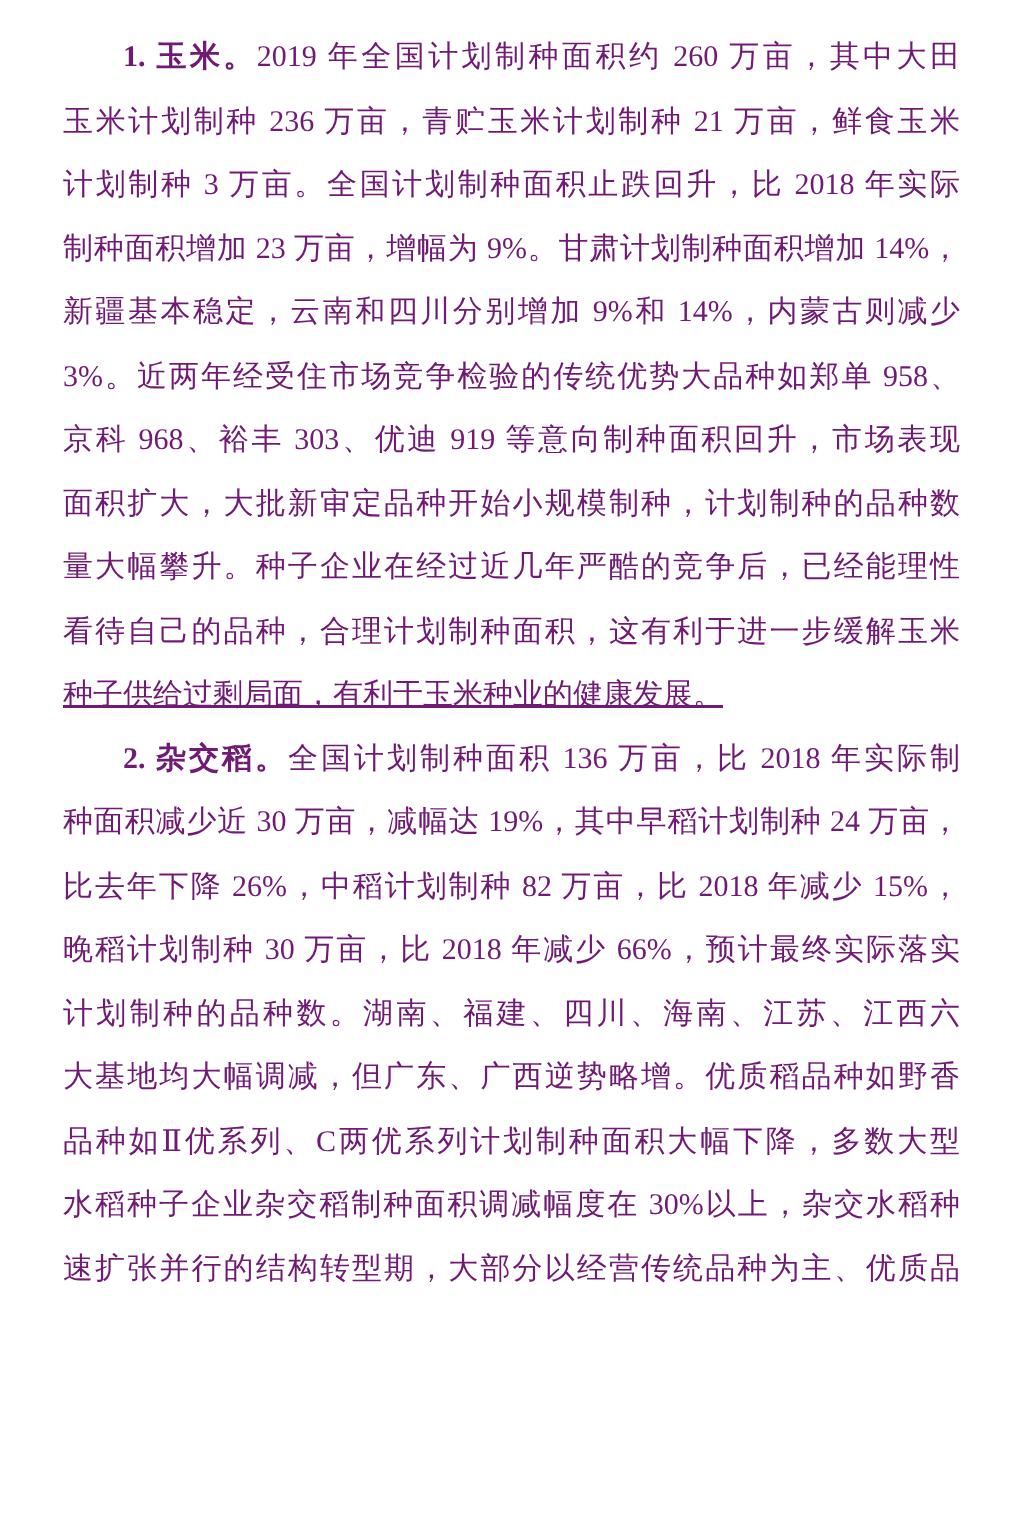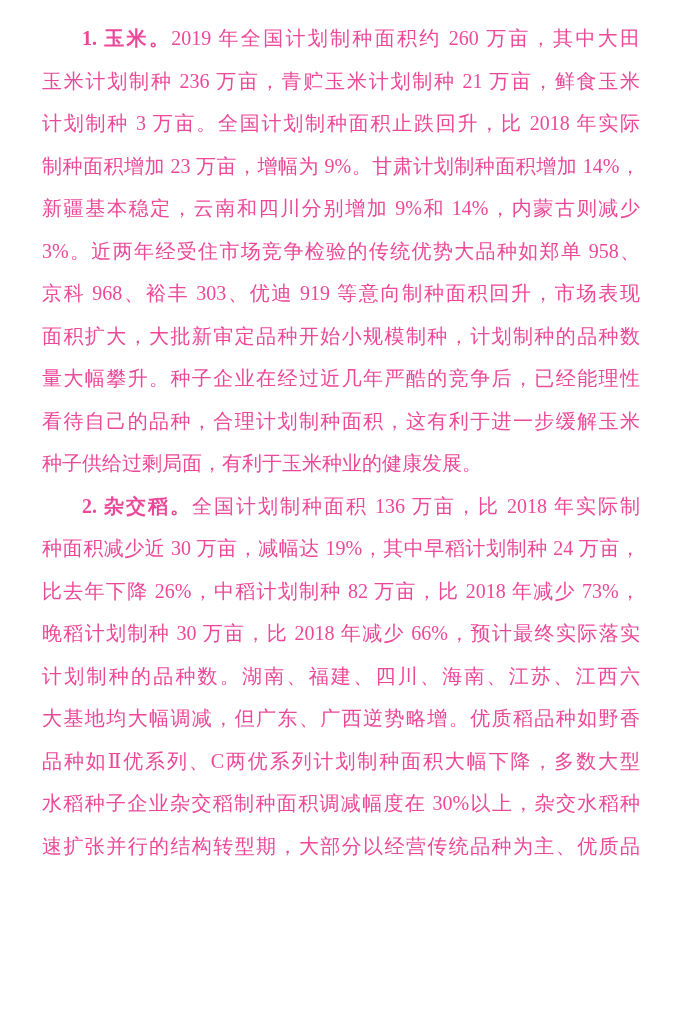--- a/index.html
+++ b/index.html
@@ -9,39 +9,40 @@
     background: #ffffff;
   }
   .page {
     position: relative;
     width: 680px;
     height: 944px;
     background: #ffffff;
     padding: 17px 40px 0 42px;
     overflow: hidden;
     font-family: "Liberation Serif", "DejaVu Serif", serif;
-    color: #ec4899;
+    color: #701a75;
   }
   .doc-body {
     width: 100%;
   }
   .line {
     font-size: 20px;
     line-height: 42.5px;
     height: 42.5px;
     text-align: justify;
     text-align-last: justify;
     overflow: hidden;
     white-space: normal;
   }
   .line.first {
     text-indent: 2em;
   }
   .line.para-end {
     text-align-last: left;
+    text-decoration: underline;
   }
   .heading {
     font-weight: bold;
   }
 </style>
 </head>
 <body>
 
 <div class="page">
   <div class="doc-body" id="doc-body">
@@ -51,21 +52,21 @@
       <div class="line"><span>制种面积增加 23 万亩，增幅为 9%。甘肃计划制种面积增加 14%，</span></div>
       <div class="line"><span>新疆基本稳定，云南和四川分别增加 9%和 14%，内蒙古则减少</span></div>
       <div class="line"><span>3%。近两年经受住市场竞争检验的传统优势大品种如郑单 958、</span></div>
       <div class="line"><span>京科 968、裕丰 303、优迪 919 等意向制种面积回升，市场表现</span></div>
       <div class="line"><span>面积扩大，大批新审定品种开始小规模制种，计划制种的品种数</span></div>
       <div class="line"><span>量大幅攀升。种子企业在经过近几年严酷的竞争后，已经能理性</span></div>
       <div class="line"><span>看待自己的品种，合理计划制种面积，这有利于进一步缓解玉米</span></div>
       <div class="line para-end"><span>种子供给过剩局面，有利于玉米种业的健康发展。</span></div>
       <div class="line first"><span class="heading">2. 杂交稻。</span><span>全国计划制种面积 136 万亩，比 2018 年实际制</span></div>
       <div class="line"><span>种面积减少近 30 万亩，减幅达 19%，其中早稻计划制种 24 万亩，</span></div>
-      <div class="line"><span>比去年下降 26%，中稻计划制种 82 万亩，比 2018 年减少 73%，</span></div>
+      <div class="line"><span>比去年下降 26%，中稻计划制种 82 万亩，比 2018 年减少 15%，</span></div>
       <div class="line"><span>晚稻计划制种 30 万亩，比 2018 年减少 66%，预计最终实际落实</span></div>
       <div class="line"><span>计划制种的品种数。湖南、福建、四川、海南、江苏、江西六</span></div>
       <div class="line"><span>大基地均大幅调减，但广东、广西逆势略增。优质稻品种如野香</span></div>
       <div class="line"><span>品种如Ⅱ优系列、C两优系列计划制种面积大幅下降，多数大型</span></div>
       <div class="line"><span>水稻种子企业杂交稻制种面积调减幅度在 30%以上，杂交水稻种</span></div>
       <div class="line"><span>速扩张并行的结构转型期，大部分以经营传统品种为主、优质品</span></div>
     </div>
 </div>
 
 </body></html>

